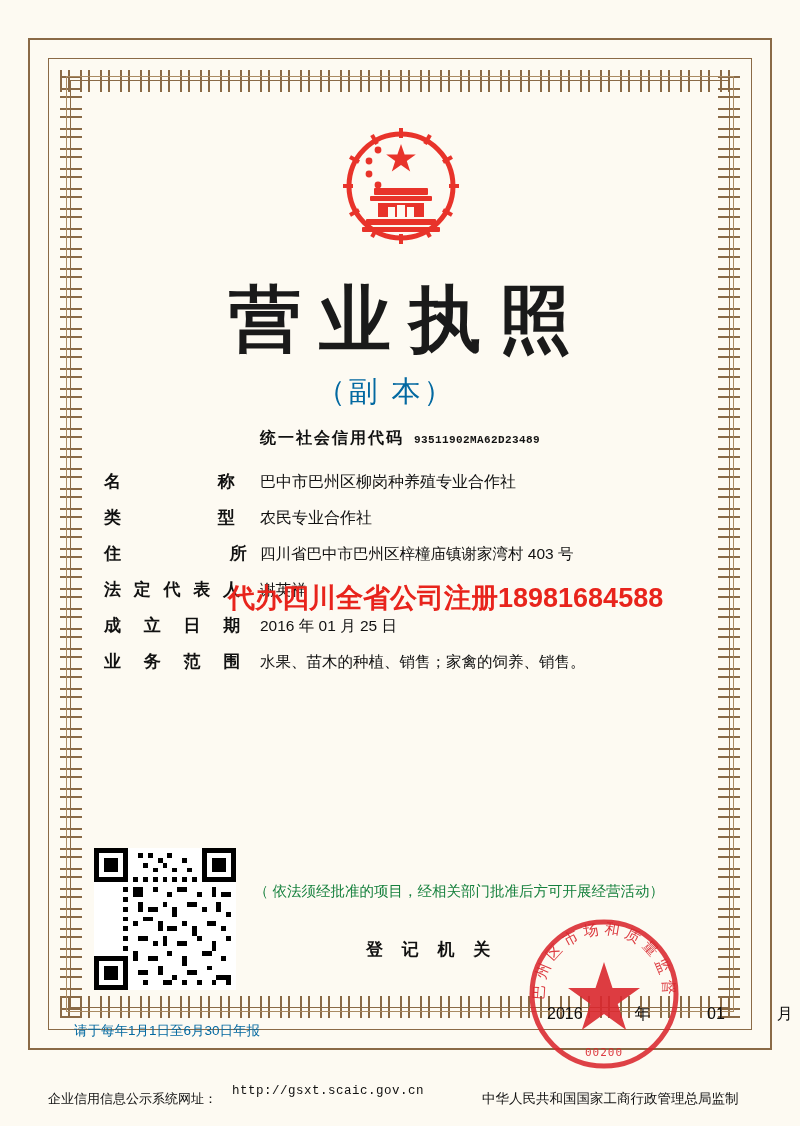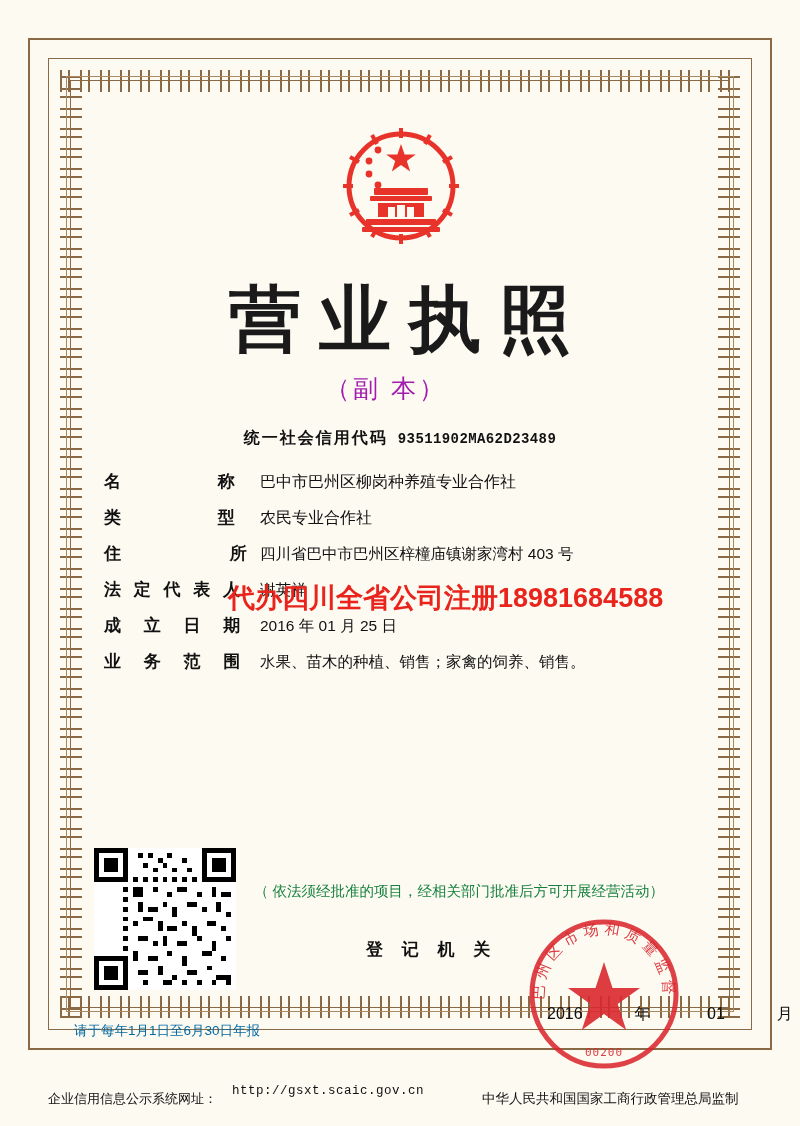--- a/index.html
+++ b/index.html
@@ -99,39 +99,39 @@
     font-weight: bold;
     letter-spacing: 18px;
     text-indent: 18px;
     color: #1a1a1a;
   }
   .sub-title {
     position: absolute;
     left: 0; top: 372px;
     width: 772px;
     text-align: center;
-    font-size: 25px;
+    font-size: 29px;
     letter-spacing: 3px;
-    color: #a21caf;
+    color: #0369a1;
   }
 
   
   .credit-line {
     position: absolute;
     left: 0; top: 428px;
     width: 800px;
     text-align: center;
     font-size: 16px;
     font-weight: bold;
     color: #111;
   }
   .credit-line .label { letter-spacing: 2px; }
   .credit-line .value {
     font-family: "Liberation Mono", "DejaVu Sans Mono", monospace;
-    font-size: 14px;
+    font-size: 11px;
     margin-left: 10px;
     letter-spacing: 0.4px;
   }
 
   
   .fields {
     position: absolute;
     left: 104px; top: 470px;
     width: 600px;
   }

